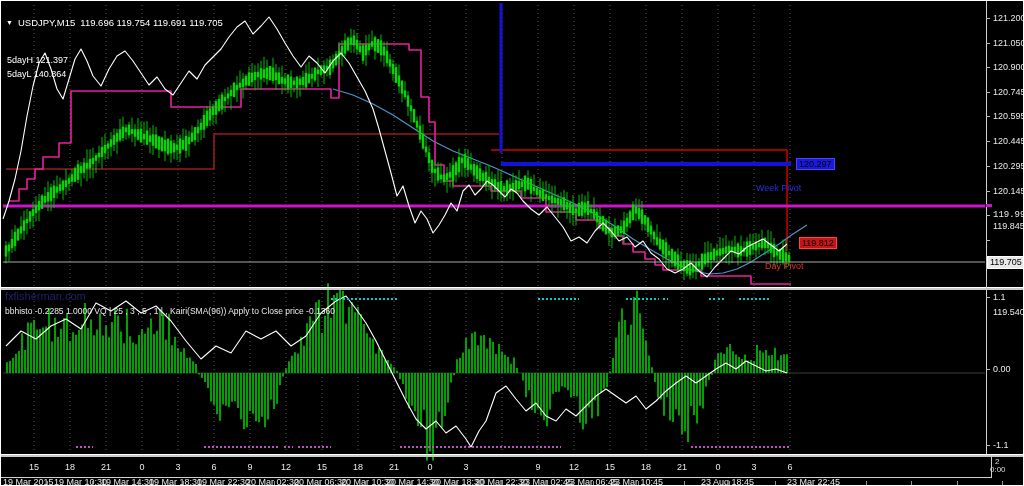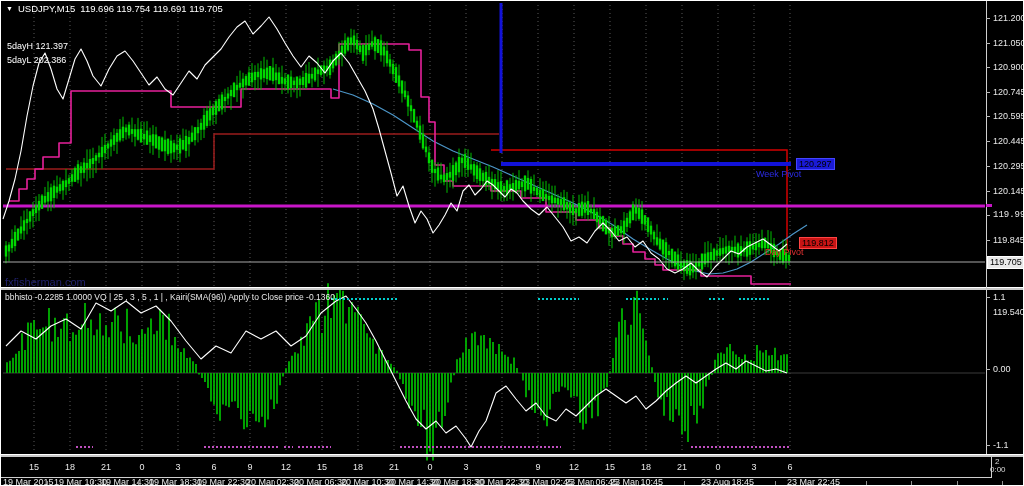--- a/index.html
+++ b/index.html
@@ -1,20 +1,20 @@
 <!DOCTYPE html>
 <html><head>
 <meta charset="utf-8">
 <style>
   html,body{margin:0;padding:0;background:#222;}
   #root{position:relative;width:1024px;height:486px;background:#000;overflow:hidden;
         border:1px solid #ffffff;box-sizing:border-box;
         font-family:"Liberation Sans","DejaVu Sans",sans-serif;}
   #plot{position:absolute;left:0;top:0;}
-  .lbl{position:absolute;color:#fff;font-size:9px;line-height:10px;white-space:nowrap;}
+  .lbl{position:absolute;color:#fff;font-size:9px;line-height:10px;white-space:nowrap;margin-top:14px;}
   .titlebar{left:5px;top:3px;display:flex;gap:5px;align-items:center;font-size:9.5px;}
   .tri{font-size:7px;color:#fff;}
   .fd{left:6px;}
   .watermark{left:4px;top:276px;color:#20206B;font-size:11px;}
   .indhdr{left:4px;top:291px;color:#e9e9e9;font-size:8.5px;}
   .divider{position:absolute;left:0;width:1024px;height:3px;background:#c9c9c9;border-top:1px solid #fff;box-sizing:border-box;}
   .axis-border{position:absolute;left:985px;top:0;width:1px;height:453px;background:#cfcfcf;}
   .ptick{position:absolute;left:992px;color:#e8e8e8;font-size:9px;line-height:10px;white-space:nowrap;}
   .pdash{position:absolute;left:985px;width:4px;height:1px;background:#bbb;}
   .cur-price{position:absolute;left:986px;width:37px;height:11px;background:#e8e8e8;color:#000;
@@ -892,21 +892,21 @@
       <line x1="399" y1="446" x2="560" y2="446" stroke="#c050c0" stroke-width="2.2" stroke-dasharray="2 2"></line>
       <line x1="690" y1="446" x2="788" y2="446" stroke="#c050c0" stroke-width="2.2" stroke-dasharray="2 2"></line>
     </svg>
 
   <div class="lbl titlebar">
     <span class="tri">▼</span>
     <span>USDJPY,M15</span>
     <span>119.696 119.754 119.691 119.705</span>
   </div>
   <div class="lbl fd" style="top:40px">5dayH 121.397</div>
-  <div class="lbl fd" style="top:54px">5dayL 202.386</div>
+  <div class="lbl fd" style="top:54px">5dayL 140.864</div>
   <div class="lbl watermark">fxfisherman.com</div>
 
   <div class="pivot-box wp-box">120.297</div>
   <div class="lbl wp-lbl">Week Pivot</div>
   <div class="pivot-box dp-box">119.812</div>
   <div class="lbl dp-lbl">Day Pivot</div>
 
   <div class="divider" style="top:286px"></div>
   <div class="divider" style="top:453px"></div>
   <div class="axis-border"></div>
@@ -925,21 +925,21 @@
       <div class="ptick" style="top: 110px;">120.595</div>
       <div class="pdash" style="top: 115px;"></div>
       <div class="ptick" style="top: 135px;">120.445</div>
       <div class="pdash" style="top: 140px;"></div>
       <div class="ptick" style="top: 160px;">120.295</div>
       <div class="pdash" style="top: 165px;"></div>
       <div class="ptick" style="top: 185px;">120.145</div>
       <div class="pdash" style="top: 190px;"></div>
       <div class="ptick" style="top: 209px; font-family: Liberation Mono, monospace;">119.995</div>
       <div class="pdash" style="top: 214px;"></div>
-      <div class="ptick" style="top: 234px;">119.845</div>
+      <div class="ptick" style="top: 220px;">119.845</div>
       <div class="pdash" style="top: 239px;"></div>
       <div class="ptick" style="top: 282px; margin-top: 24px;">119.540</div>
       <div class="pdash" style="top: 287px;"></div>
     </div>
   <div class="cur-price" style="top:255px">119.705</div>
   <div class="violet-axis-dash"></div>
 
   <div class="lbl indhdr">bbhisto -0.2285 1.0000   VQ | 25 , 3 , 5 , 1 | , Kairi(SMA(96)) Apply to Close price -0.1360</div>
   <div id="ind-axis">
       <div class="ptick" style="top: 291px;">1.1</div>

